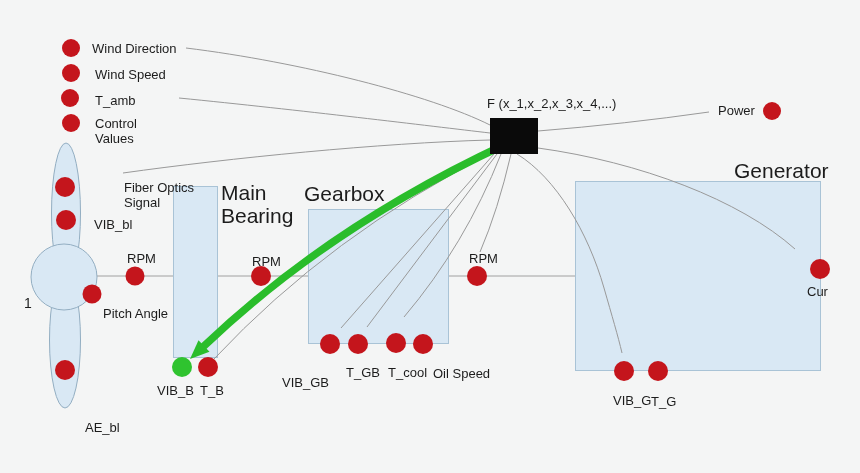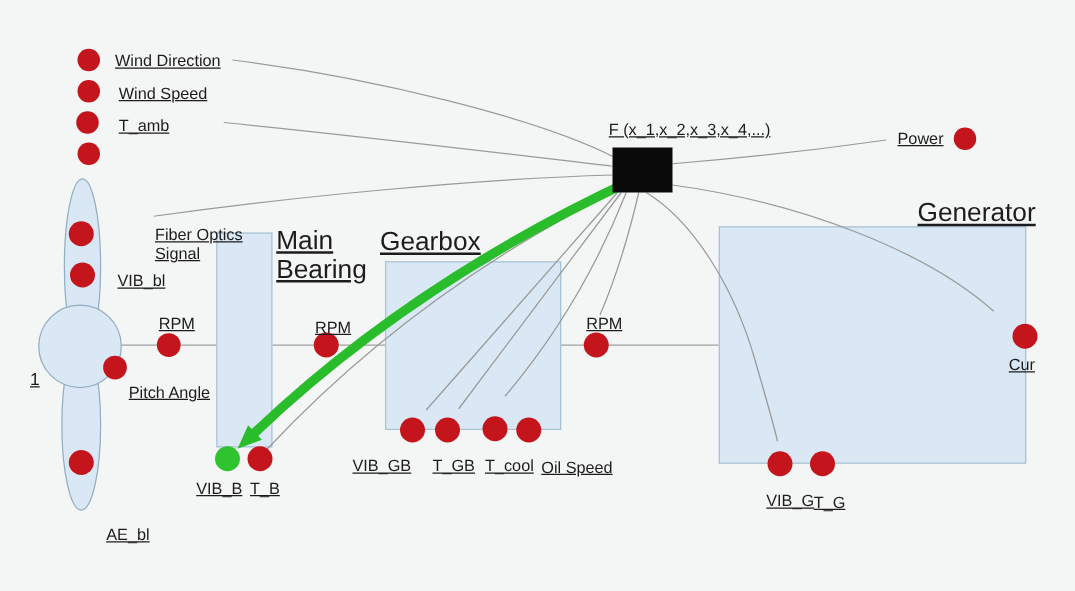--- a/index.html
+++ b/index.html
@@ -13,21 +13,20 @@
     position:absolute;
     background:var(--component-fill,#d9e8f4);
     border:1px solid var(--component-border,#a9c3d6);
     box-sizing:border-box;
   }
   .lbl{
     position:absolute;
     font-size:13px;line-height:1.18;
     color:var(--text-color,#1c1c1c);
     white-space:nowrap;
-    text-decoration:underline;
   }
   .wrap{white-space:normal;}
   .title{font-size:21px;line-height:1.08;}
   .tiny{font-size:14px;}
   .turbine{fill:var(--turbine-fill,#d9e8f4);stroke:var(--turbine-border,#93aec2);stroke-width:1;}
   .shaft{stroke:#a0a0a0;stroke-width:1;}
   .edge{stroke:var(--connector-gray,#999);stroke-width:1;fill:none;}
   .arrow{stroke:var(--arrow-green,#2abd2b);stroke-width:7.5;fill:none;stroke-linecap:round;}
   .arrowhead{fill:var(--arrow-green,#2abd2b);stroke:none;}
   .dot-red{fill:var(--sensor-red,#c4151c);stroke:none;}
@@ -90,30 +89,31 @@
     <circle class="dot-red" cx="658" cy="371" r="10"></circle>
     <circle class="dot-red" cx="820" cy="269" r="10"></circle>
     <circle class="dot-red" cx="772" cy="111" r="9"></circle>
   </svg>
 
   <div class="lbl" style="left:487px;top:96px;">F (x_1,x_2,x_3,x_4,...)</div>
 
   <div class="lbl" style="left:92px;top:41px;">Wind Direction</div>
   <div class="lbl" style="left:95px;top:67px;">Wind Speed</div>
   <div class="lbl" style="left:95px;top:93px;">T_amb</div>
+  <div class="lbl wrap" style="left:95px;top:116px;width:54px;">Control Values</div>
   <div class="lbl wrap" style="left:92px;top:180px;width:80px;margin-left:32px;">Fiber Optics Signal</div>
   <div class="lbl" style="left:94px;top:217px;">VIB_bl</div>
   <div class="lbl" style="left:127px;top:251px;">RPM</div>
   <div class="lbl" style="left:252px;top:254px;">RPM</div>
   <div class="lbl" style="left:469px;top:251px;">RPM</div>
   <div class="lbl" style="left:103px;top:306px;">Pitch Angle</div>
   <div class="lbl" style="left:85px;top:373px;margin-top:47px;">AE_bl</div>
   <div class="lbl" style="left:157px;top:383px;">VIB_B</div>
   <div class="lbl" style="left:200px;top:383px;">T_B</div>
-  <div class="lbl" style="left:282px;top:365px;">VIB_GB</div>
+  <div class="lbl" style="left:282px;top:375px;">VIB_GB</div>
   <div class="lbl" style="left:346px;top:365px;">T_GB</div>
   <div class="lbl" style="left:388px;top:365px;">T_cool</div>
   <div class="lbl" style="left:433px;top:366px;">Oil Speed</div>
   <div class="lbl" style="left:613px;top:393px;">VIB_G</div>
   <div class="lbl" style="left:651px;top:394px;">T_G</div>
   <div class="lbl" style="left:807px;top:284px;">Cur</div>
   <div class="lbl" style="left:718px;top:103px;">Power</div>
 
   <div class="lbl title wrap" style="left:221px;top:182px;width:88px;">Main Bearing</div>
   <div class="lbl title" style="left:304px;top:183px;">Gearbox</div>

